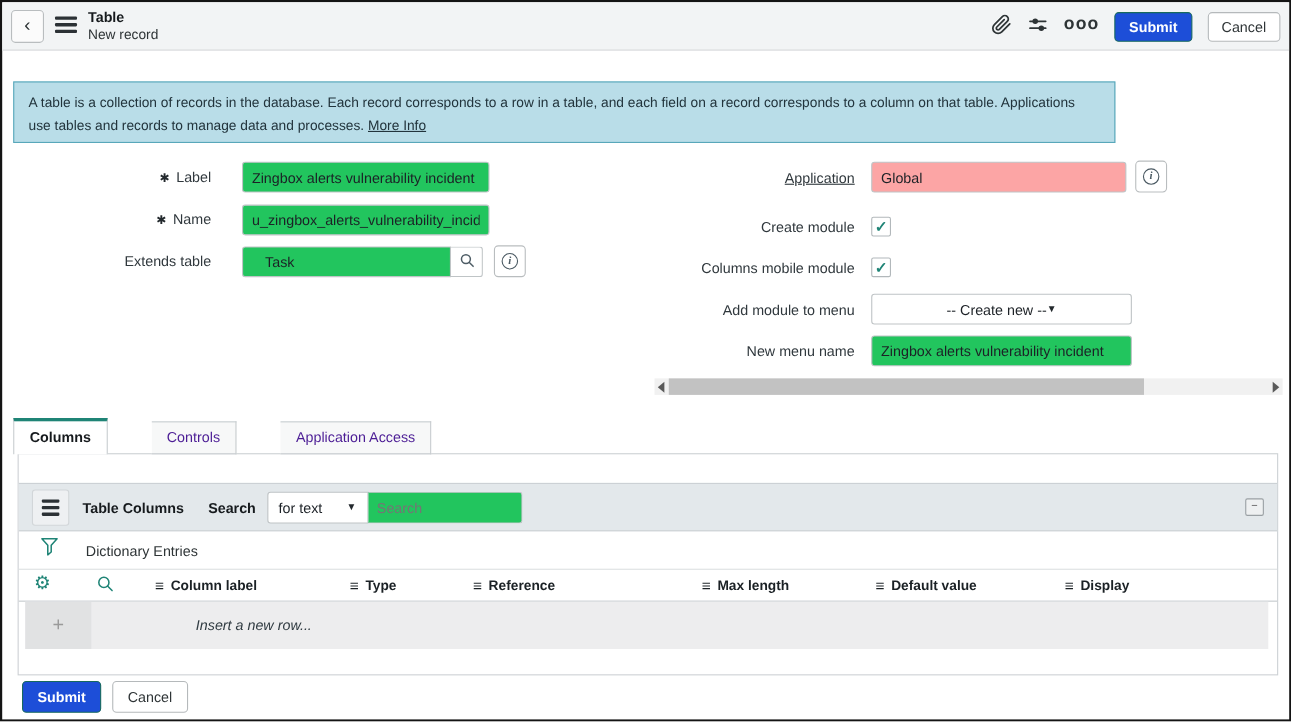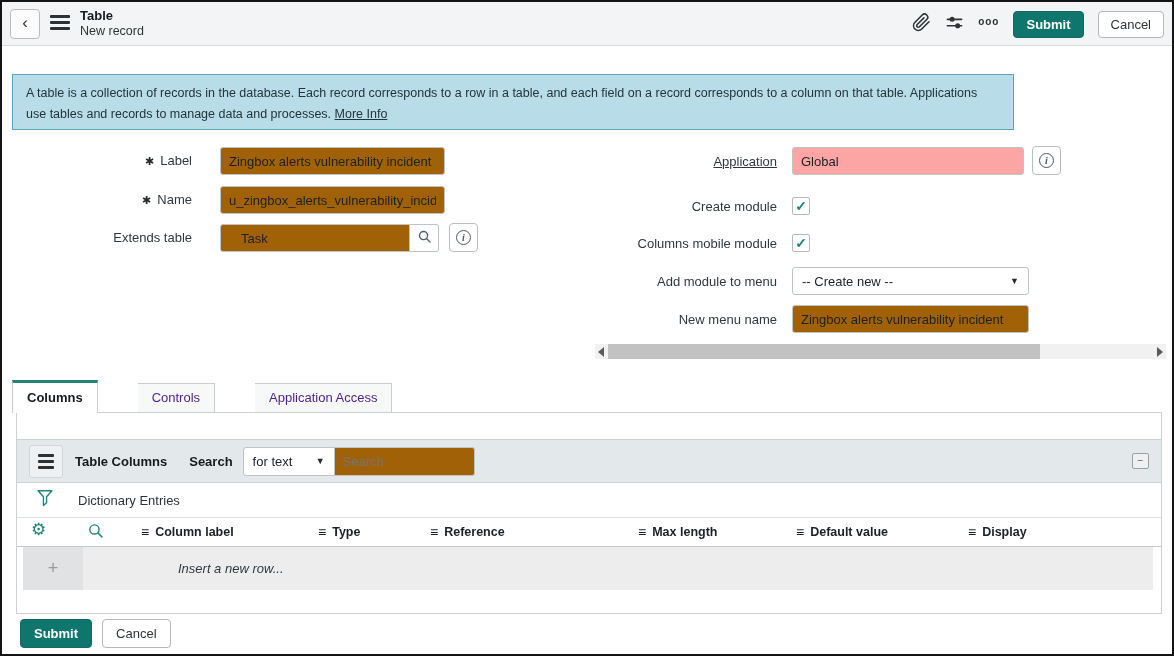--- a/index.html
+++ b/index.html
@@ -9,43 +9,43 @@
   
   .hdr { position:absolute; top:0; left:0; right:0; height:44px; background:#f2f4f5; border-bottom:1px solid #d7dadb; }
   .back-btn { position:absolute; left:8px; top:7px; width:30px; height:30px; background:#fbfbfb; border:1px solid #b9bdbf; border-radius:4px; font-size:17px; color:#2e3436; display:flex; align-items:center; justify-content:center; cursor:pointer; padding-bottom:2px;}
   .menu-icon { position:absolute; left:48px; top:13px; width:20px; }
   .menu-icon i { display:block; height:3px; background:#2b3135; margin-bottom:3px; border-radius:1px; }
   .hdr-titles { position:absolute; left:78px; top:6px; line-height:1.25; }
   .hdr-title { font-size:13px; font-weight:bold; color:#161a1d; }
   .hdr-sub { font-size:12.5px; color:#2e3436; }
   .hdr-right { position:absolute; right:6px; top:0; height:44px; display:flex; align-items:center; gap:14px; padding-right:2px; }
   .icon-btn { background:none; border:none; cursor:pointer; display:flex; align-items:center; color:#2e3436; }
-  .ooo { font-size:10px; font-weight:bold; letter-spacing:1px; color:#2e3436; line-height:1; padding-bottom:4px;align-items:center;}
+  .ooo { font-size:16px; font-weight:bold; letter-spacing:1px; color:#2e3436; line-height:1; padding-bottom:4px;align-items:center;}
   .btn { font-size:13px; border-radius:4px; padding:5px 12px; cursor:pointer; font-family:inherit; }
-  .btn-primary { background:#0f766e; border:1px solid #17695e; color:#fff; font-weight:bold; }
+  .btn-primary { background:#1d4ed8; border:1px solid #17695e; color:#fff; font-weight:bold; }
   .btn-default { background:#fff; border:1px solid #b5b9bb; color:#2e3436; }
 
   
   .banner { position:absolute; left:10px; top:72px; width:1002px; height:56px; background:#b9dde8; border:1px solid #58a7ba; padding:8px 13px; font-size:12.5px; color:#22343c; line-height:1.65; }
   .banner a { color:#22343c; text-decoration:underline; cursor:pointer; }
 
   
   .frm-label { position:absolute; font-size:13px; color:#30383d; text-align:right; }
   .lbl-left { left:0; width:190px; }
   .lbl-right { left:600px; width:175px; }
   .req { font-size:11px; color:#23292d; margin-right:6px; }
-  .inp { position:absolute; height:28px; border:1px solid #bfc4c6; border-radius:3px; background:#a16207; font-size:13px; color:#1c2126; padding:0 8px; font-family:inherit; }
+  .inp { position:absolute; height:28px; border:1px solid #bfc4c6; border-radius:3px; background:#22c55e; font-size:13px; color:#1c2126; padding:0 8px; font-family:inherit; }
   .inp[readonly] { background:#fca5a5; }
   .inp-group { position:absolute; display:flex; }
   .inp-group .inp { position:static; border-top-right-radius:0; border-bottom-right-radius:0;padding-left:20px; }
   .lookup-btn { width:29px; height:28px; border:1px solid #bfc4c6; border-left:none; border-radius:0 3px 3px 0; background:#fff; display:flex; align-items:center; justify-content:center; cursor:pointer; }
   .info-btn { position:absolute; width:29px; height:29px; background:#fff; border:1px solid #b9bdbf; border-radius:4px; display:flex; align-items:center; justify-content:center; cursor:pointer; }
   .info-circle { width:15px; height:15px; border:1.5px solid #4b5a63; border-radius:50%; font-size:10px; font-weight:bold; color:#4b5a63; display:flex; align-items:center; justify-content:center; font-style:italic; font-family:"Liberation Serif", serif; }
   .checkbox { position:absolute; width:18px; height:18px; background:#fff; border:1px solid #b2b8bb; border-radius:2px; display:flex; align-items:center; justify-content:center; cursor:pointer; font-size:14px; font-weight:bold; color:#1f8476; }
-  .sel { position:absolute; height:28px; background:#fff; border:1px solid #bfc4c6; border-radius:3px; font-size:13px; color:#1c2126; display:flex; align-items:center; justify-content:space-between; padding:0 9px; cursor:pointer; }
+  .sel { position:absolute; height:28px; background:#fff; border:1px solid #bfc4c6; border-radius:3px; font-size:13px; color:#1c2126; display:flex; align-items:center; justify-content:center; padding:0 9px; cursor:pointer; }
   .sel .arrow { font-size:9px; color:#23292d; }
 
   
   .hscroll { position:absolute; left:593px; top:342px; width:571px; height:15px; background:#f1f1f1; display:flex; align-items:center; }
   .scroll-arrow { width:12px; height:15px; display:flex; align-items:center; justify-content:center; cursor:pointer; }
   .tri-l { width:0; height:0; border-top:5px solid transparent; border-bottom:5px solid transparent; border-right:6px solid #5a5a5a; }
   .tri-r { width:0; height:0; border-top:5px solid transparent; border-bottom:5px solid transparent; border-left:6px solid #5a5a5a; }
   .scroll-thumb { position:absolute; left:13px; top:0; width:432px; height:15px; background:#c2c2c2; cursor:grab; }
 
   

